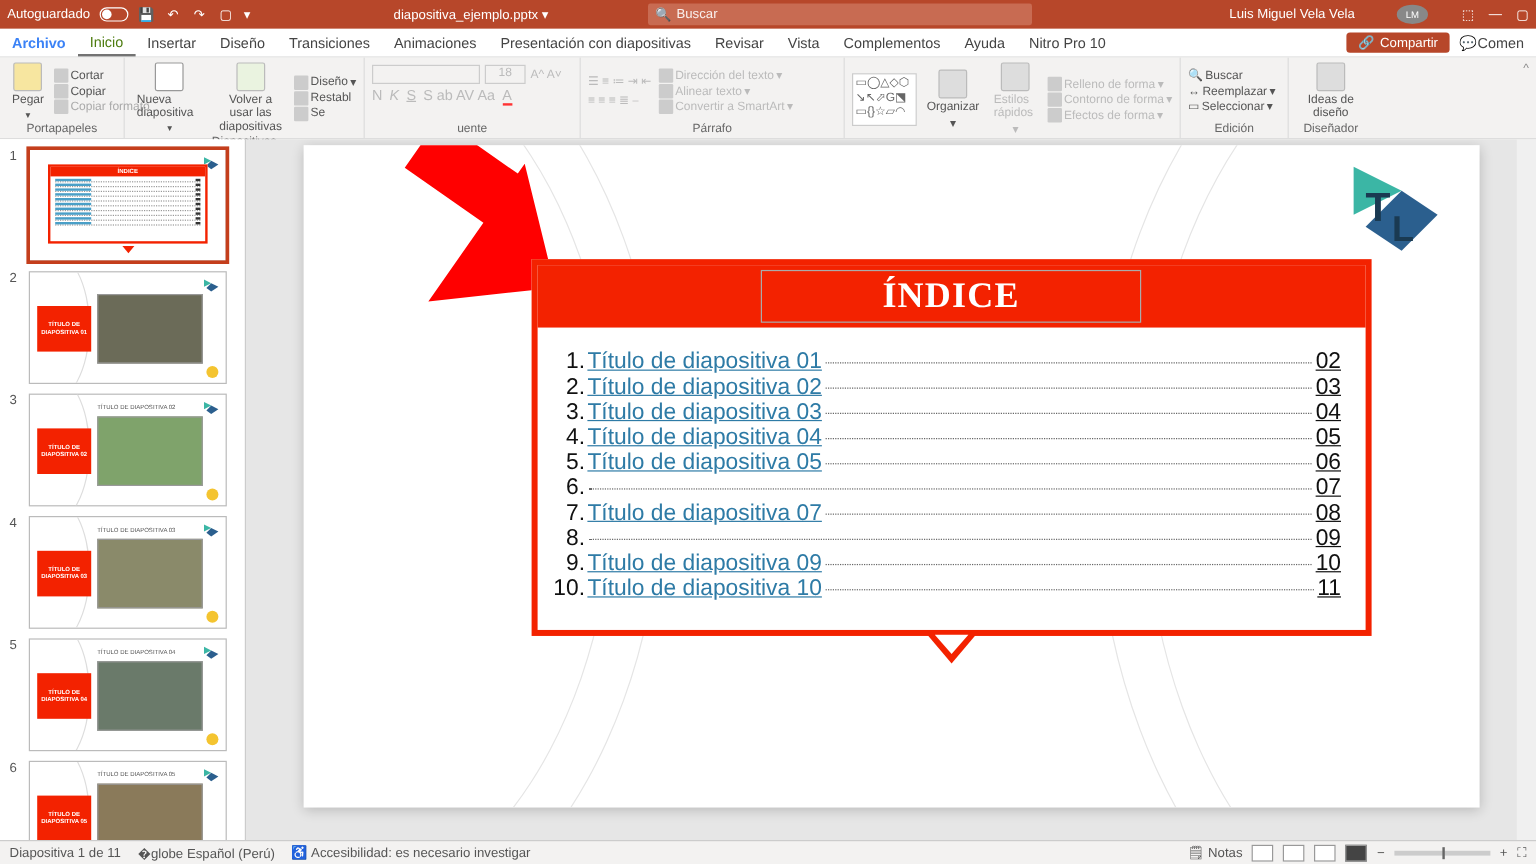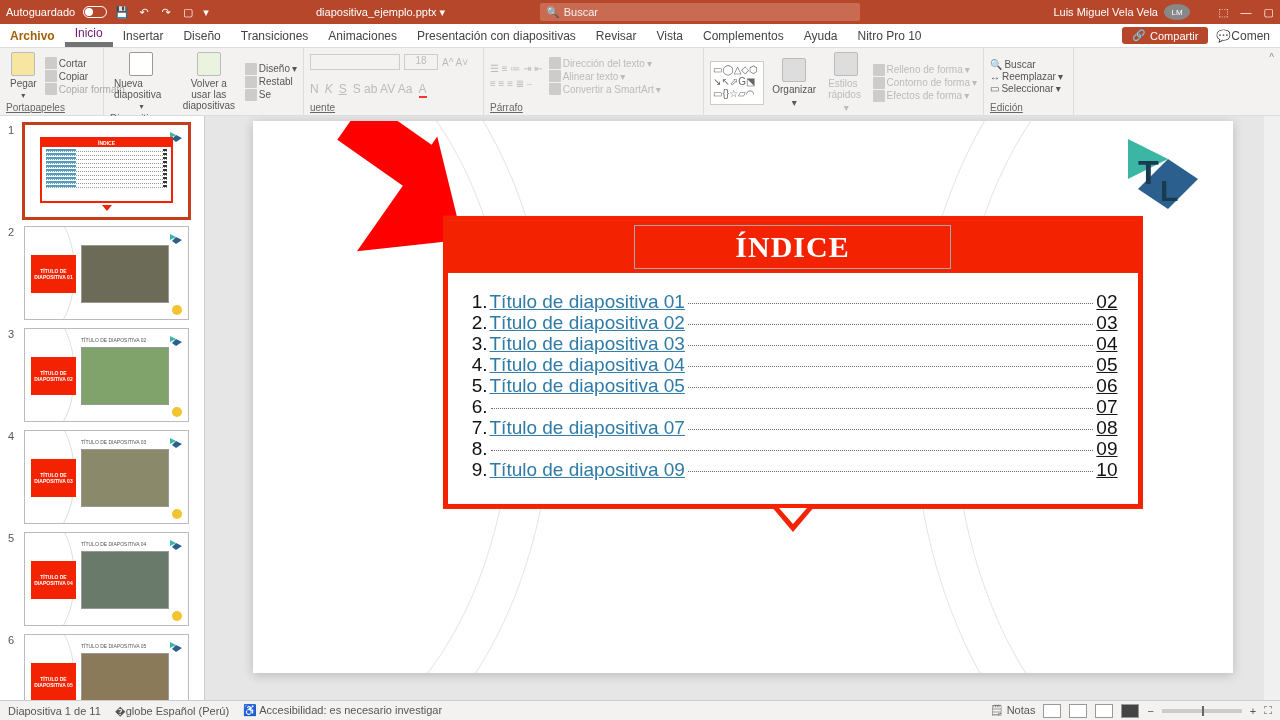--- a/index.html
+++ b/index.html
@@ -4,36 +4,36 @@
 <style>
 * { margin:0; padding:0; box-sizing:border-box; font-family:"Segoe UI",sans-serif; }
 body { width:1280px; height:720px; background:#fff; overflow:hidden; position:relative; }
 
 
 .titlebar { height:24px; background:#B7472A; display:flex; align-items:center; color:#fff; font-size:11px; padding:0 6px; }
 .titlebar .left { display:flex; align-items:center; gap:8px; }
 .titlebar .toggle { width:24px; height:12px; border:1px solid #fff; border-radius:6px; position:relative; }
 .titlebar .toggle::after { content:""; width:8px; height:8px; background:#fff; border-radius:50%; position:absolute; left:1px; top:1px; }
 .titlebar .icon { width:14px; height:14px; display:inline-flex; align-items:center; justify-content:center; }
-.titlebar .filename { position:absolute; left:316px; }
+.titlebar .filename { position:absolute; left:328px; }
 .titlebar .search { position:absolute; left:540px; width:320px; height:18px; background:#C86B52; border-radius:2px; display:flex; align-items:center; padding:0 6px; gap:4px; }
 .titlebar .user { position:absolute; right:90px; display:flex; align-items:center; gap:6px; }
-.titlebar .avatar { width:26px; height:16px; border-radius:50%; background:#888; display:flex; align-items:center; justify-content:center; font-size:8px; }
+.titlebar .avatar { width:26px; height:16px; border-radius:50%; background:#888; display:flex; align-items:center; justify-content:center; font-size:8px;margin-left:29px; }
 .titlebar .win { position:absolute; right:6px; display:flex; gap:12px; }
 
 .tabbar { height:24px; background:#fff; border-bottom:1px solid #ddd; display:flex; align-items:center; font-size:12px; color:#444; }
 .tabbar .tab { padding:0 10px; height:100%; display:flex; align-items:center; cursor:pointer; }
-.tabbar .tab.file { color:#a16207; font-weight:600; }
-.tabbar .tab.active { color:#701a75; border-bottom:5px solid #737373; }
+.tabbar .tab.file { color:#3b82f6; font-weight:600; }
+.tabbar .tab.active { color:#4d7c0f; border-bottom:2px solid #737373; }
 .tabbar .right { margin-left:auto; display:flex; align-items:center; gap:4px; padding-right:6px; }
 .share-btn { background:#B7472A; color:#fff; padding:2px 10px; border-radius:3px; font-size:11px; display:flex; align-items:center; gap:4px; }
 
 .ribbon { height:68px; background:#F3F2F1; border-bottom:1px solid #ddd; display:flex; font-size:10px; color:#555; }
 .rgroup { border-right:1px solid #ddd; padding:2px 6px; display:flex; flex-direction:column; justify-content:space-between; }
-.rgroup .label { font-size:10px; color:#666;text-decoration:underline; }
+.rgroup .label { text-align:center; font-size:10px; color:#666; }
 .rgroup .body { flex:1; display:flex; align-items:center; gap:4px; }
 .bigbtn { display:flex; flex-direction:column; align-items:center; gap:2px; padding:2px 4px; }
 .bigbtn .ic { width:24px; height:24px; background:#ddd; border:1px solid #bbb; border-radius:2px; }
 .smallrow { display:flex; flex-direction:column; gap:1px; font-size:10px; }
 .smallrow span { white-space:nowrap; display:flex; align-items:center; gap:2px; }
 .mini-ic { width:12px; height:12px; background:#ccc; display:inline-block; border-radius:1px; }
 
 
 .main { display:flex; height:calc(720px - 24px - 24px - 68px - 20px); }
 .thumbs { width:205px; background:#fff; border-right:1px solid #ccc; overflow:hidden; padding-top:4px; }
@@ -178,21 +178,21 @@
           </span>
         <span>
             <i class="mini-ic"></i>
             <span>Se</span>
           </span>
       </div>
     </div>
     <div class="label">Diapositivas</div>
   </div>
   <div class="rgroup" style="width:180px">
-    <div class="body" style="flex-direction:column;align-items:flex-start;gap:12px;color:#bbb;padding-top:4px">
+    <div class="body" style="flex-direction:column;align-items:flex-start;gap:2px;color:#bbb;padding-top:4px">
       <div style="display:flex;gap:4px;align-items:center">
           <div style="width:90px;height:16px;border:1px solid #ccc"></div>
           <div style="width:34px;height:16px;border:1px solid #ccc;text-align:center">18</div>
           <span>A^ A˅</span>
         </div>
       <div style="display:flex;gap:6px;font-size:12px">N <i>K</i> <u>S</u> S ab AV Aa <span style="border-bottom:2px solid #f33">A</span></div>
     </div>
     <div class="label">uente</div>
   </div>
   <div class="rgroup" style="width:220px">
@@ -225,20 +225,29 @@
   <div class="rgroup" style="width:90px">
     <div class="body">
         <div class="smallrow">
       <span>🔍 <span>Buscar</span></span>
       <span>↔ <span>Reemplazar</span> ▾</span>
       <span>▭ <span>Seleccionar</span> ▾</span>
     </div>
       </div>
     <div class="label">Edición</div>
   </div>
+  <div class="rgroup" style="width:70px;border-right:none">
+    <div class="body">
+        <div class="bigbtn">
+          <div class="ic"></div>
+          <span style="text-align:center;width:50px">Ideas de diseño</span>
+        </div>
+      </div>
+    <div class="label">Diseñador</div>
+  </div>
   <div style="margin-left:auto;padding:4px 6px;color:#888">^</div>
 </div>
 
 <div class="main">
   <div class="thumbs" id="thumbs">
       <div class="thumb-row">
         <div class="thumb-num">1</div>
         <div class="thumb sel">
           <div class="badge"><svg viewBox="0 0 16 12">
               <polygon points="2,1 8,4 2,7" fill="#3BB6A5"></polygon>
@@ -403,20 +412,26 @@
               <div class="idx-row">
                 <span class="num">8.</span>
                 <span class="dots"></span>
                 <span class="pg">09</span>
               </div>
               <div class="idx-row">
                 <span class="num">9.</span>
                 <span class="link">Título de diapositiva 09</span>
                 <span class="dots"></span>
                 <span class="pg">10</span>
+              </div>
+              <div class="idx-row">
+                <span class="num">10.</span>
+                <span class="link">Título de diapositiva 10</span>
+                <span class="dots"></span>
+                <span class="pg">11</span>
               </div>
             </div>
           <div class="idx-tri"></div>
         </div>
       </div>
       <div class="scrollv"></div>
     </div>
   </div>
 </div>
 

